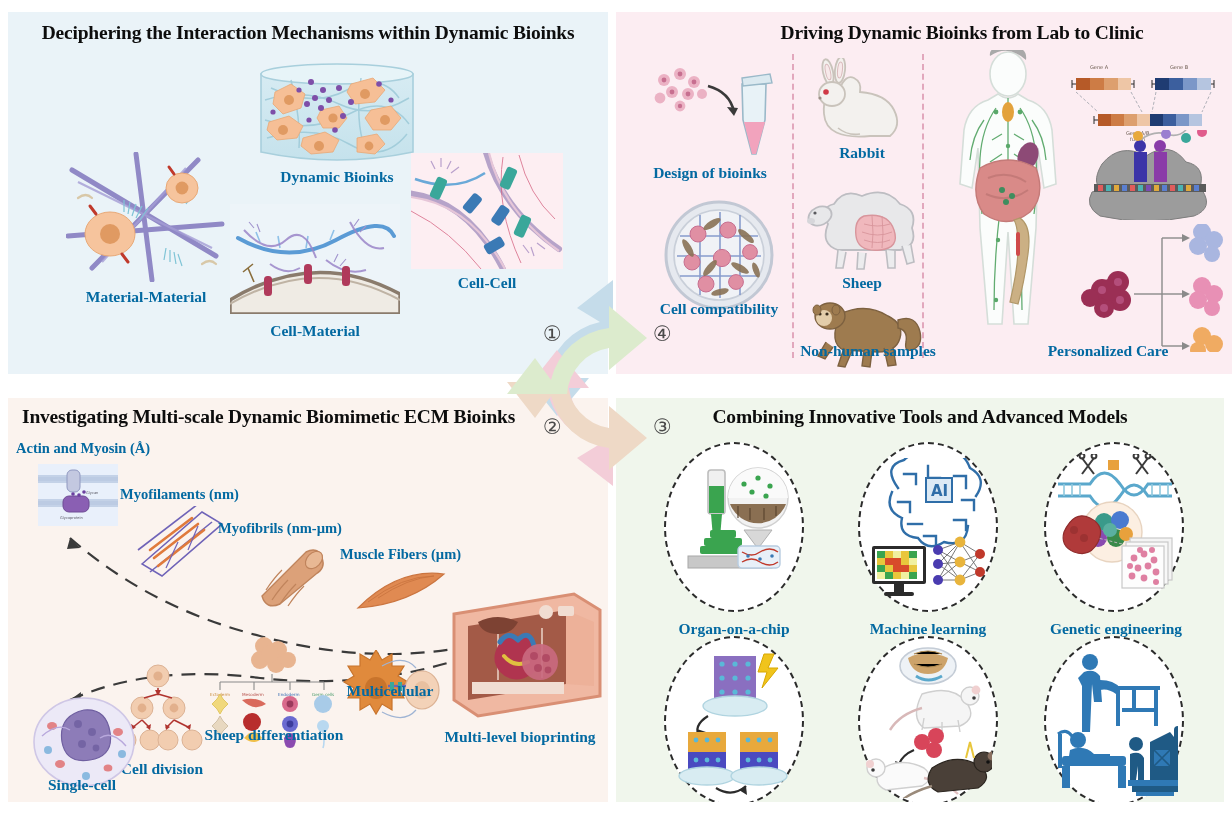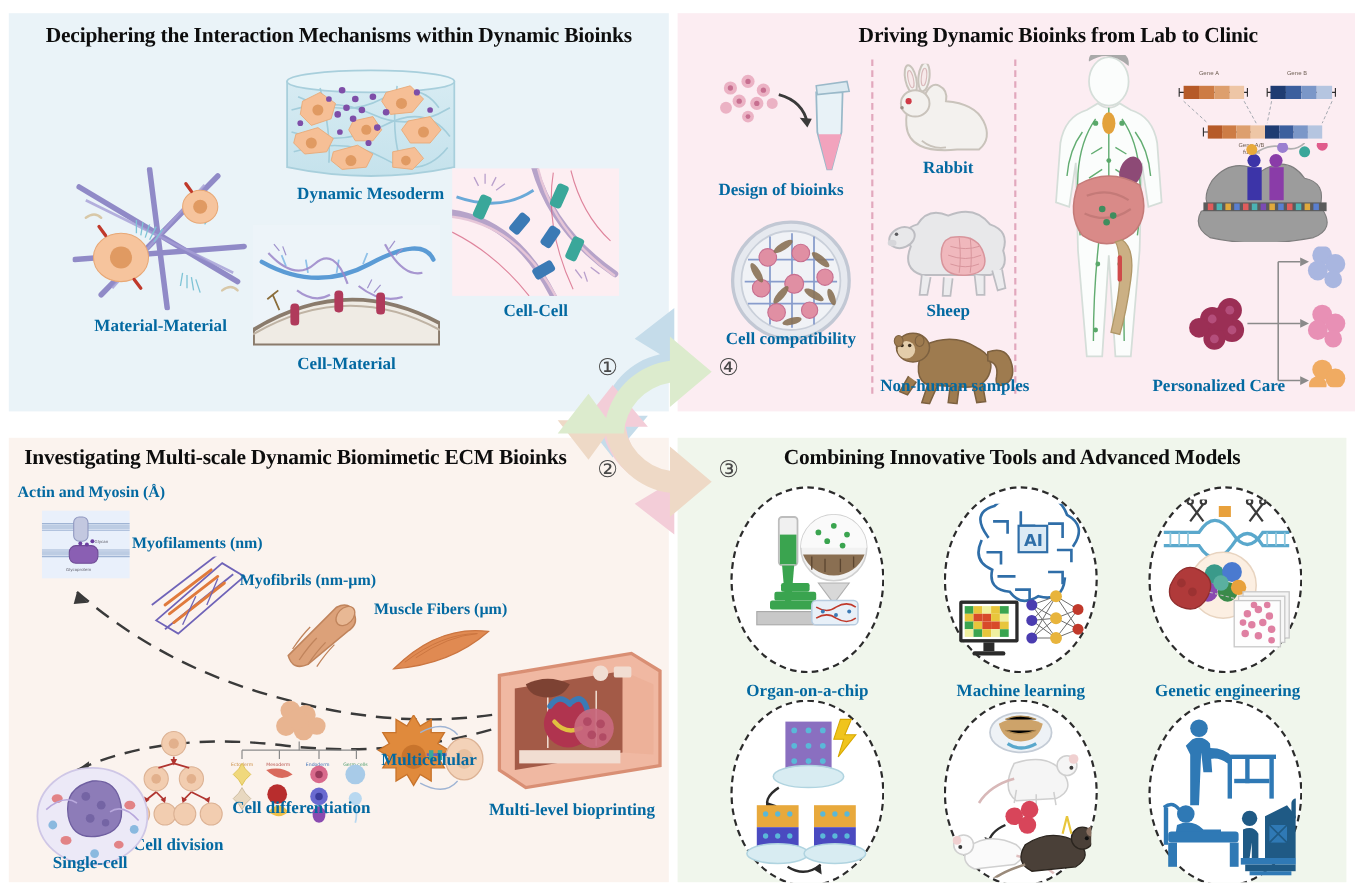--- a/index.html
+++ b/index.html
@@ -129,21 +129,21 @@
           <circle cx="100" cy="42" r="3"></circle>
           <circle cx="92" cy="56" r="3"></circle>
         <circle cx="48" cy="30" r="2.6"></circle>
           <circle cx="128" cy="24" r="2.8"></circle>
           <circle cx="140" cy="40" r="2.6"></circle>
         <circle cx="22" cy="52" r="2.6"></circle>
           <circle cx="84" cy="70" r="2.8"></circle>
           <circle cx="58" cy="60" r="2.6"></circle>
       </g>
     </svg>
-    <div class="cap" style="left:243px; top:156px; width:172px;">Dynamic Mesoderm</div>
+    <div class="cap" style="left:243px; top:156px; width:172px;">Dynamic Bioinks</div>
 
     <svg class="art" style="left:58px; top:140px;" width="160" height="130" viewBox="0 0 160 130">
       <g stroke="#8c84c4" stroke-width="5" stroke-linecap="round" fill="none" opacity="0.95">
         <path d="M6 18 L150 104"></path>
           <path d="M132 8 L26 116"></path>
         <path d="M2 84 L156 72"></path>
           <path d="M70 2 L86 128"></path>
       </g>
       <g stroke="#a59ed6" stroke-width="2.4" fill="none" opacity="0.8">
         <path d="M12 30 L146 96"></path>
@@ -699,21 +699,21 @@
         <circle cx="86" cy="90" r="8" fill="#6a6ad0"></circle>
           <circle cx="86" cy="90" r="3.4" fill="#3c3c9c"></circle>
         <path d="M80 104 q6 -10 12 0 q0 10 -6 10 q-6 0 -6 -10 Z" fill="#8a4ab0"></path>
       </g>
       <g>
         <circle cx="119" cy="70" r="9" fill="#a8cbe8"></circle>
         <circle cx="119" cy="92" r="6" fill="#b8d8f0"></circle>
         <path d="M119 98 q2 10 0 16" stroke="#b8d8f0" stroke-width="1.6" fill="none"></path>
       </g>
     </svg>
-    <div class="cap" style="left:178px; top:328px; width:176px;">Cell differentiation</div>
+    <div class="cap" style="left:178px; top:328px; width:176px;">Sheep differentiation</div>
 
     <svg class="art" style="left:104px; top:266px;" width="92" height="104" viewBox="0 0 92 104">
       <g fill="#f2cdb0" stroke="#dcb294" stroke-width="1">
         <circle cx="46" cy="12" r="11"></circle>
         <circle cx="30" cy="44" r="11"></circle>
           <circle cx="62" cy="44" r="11"></circle>
         <circle cx="14" cy="76" r="10"></circle>
           <circle cx="38" cy="76" r="10"></circle>
         <circle cx="56" cy="76" r="10"></circle>
           <circle cx="80" cy="76" r="10"></circle>

